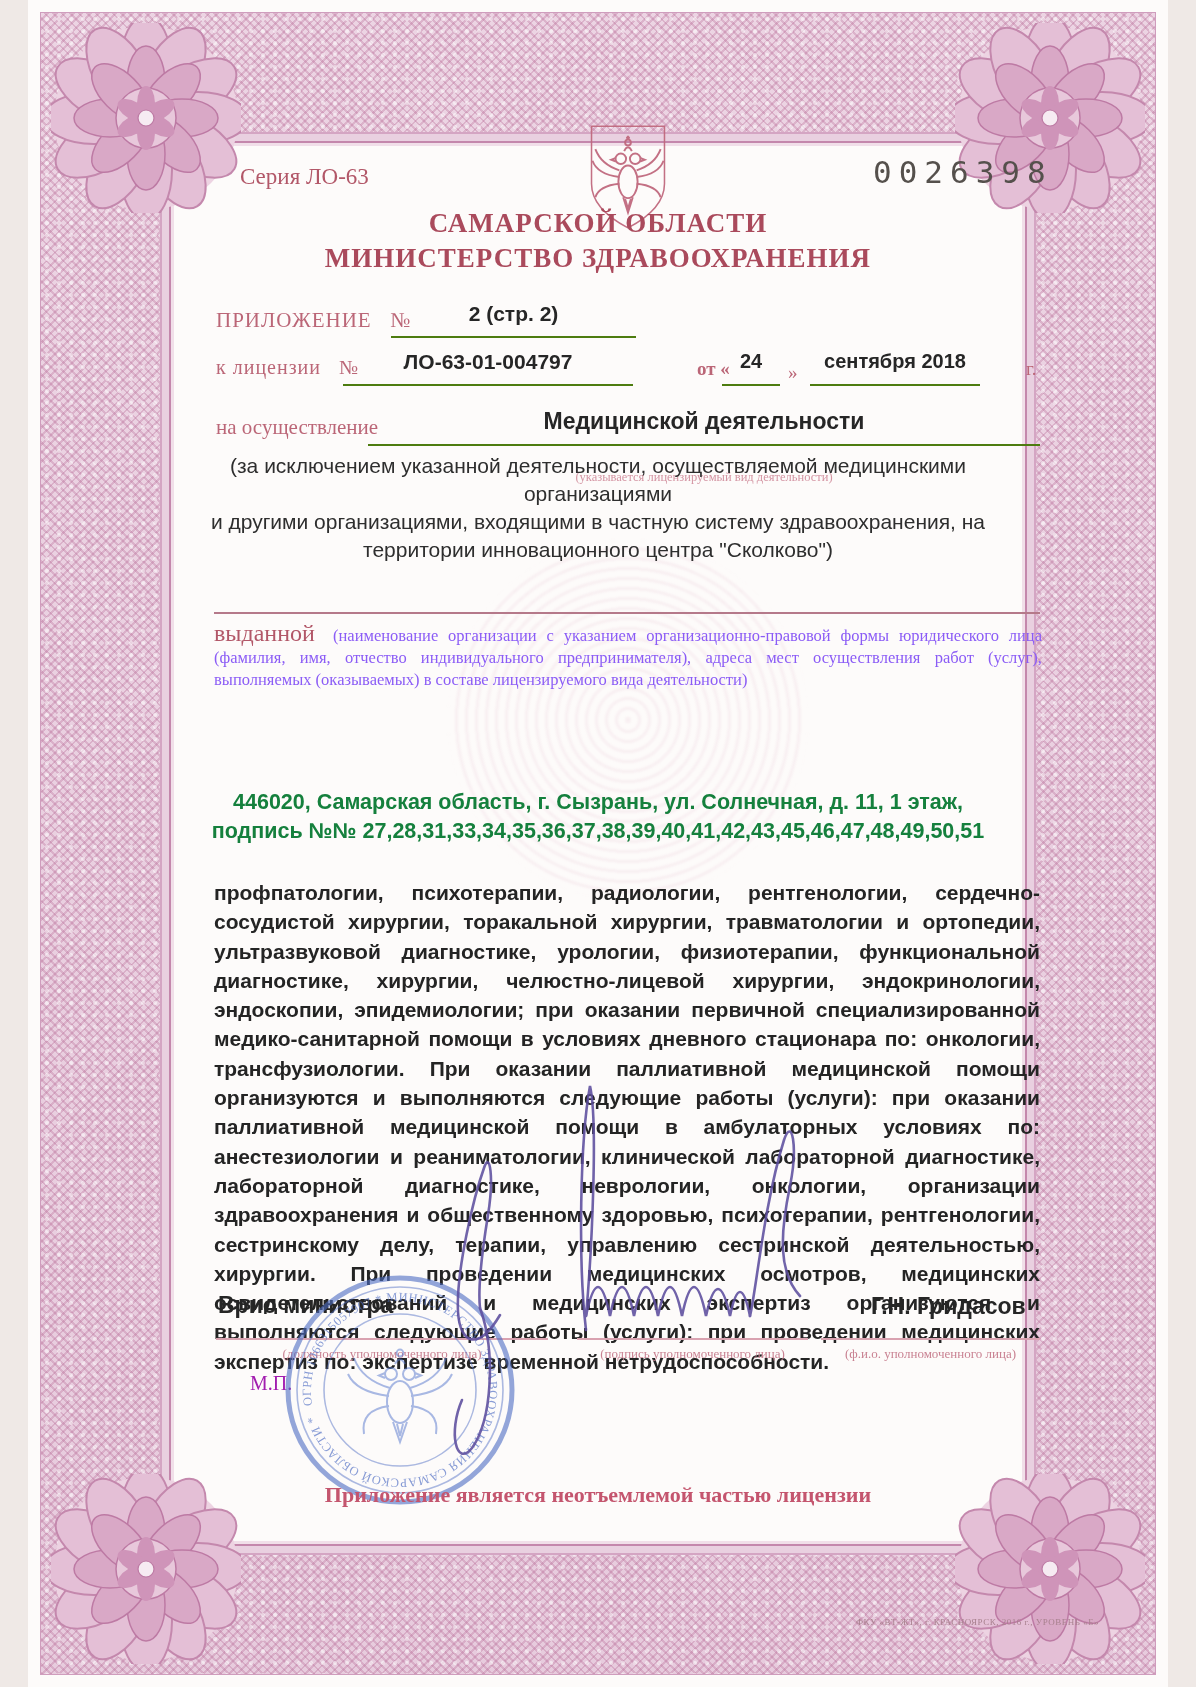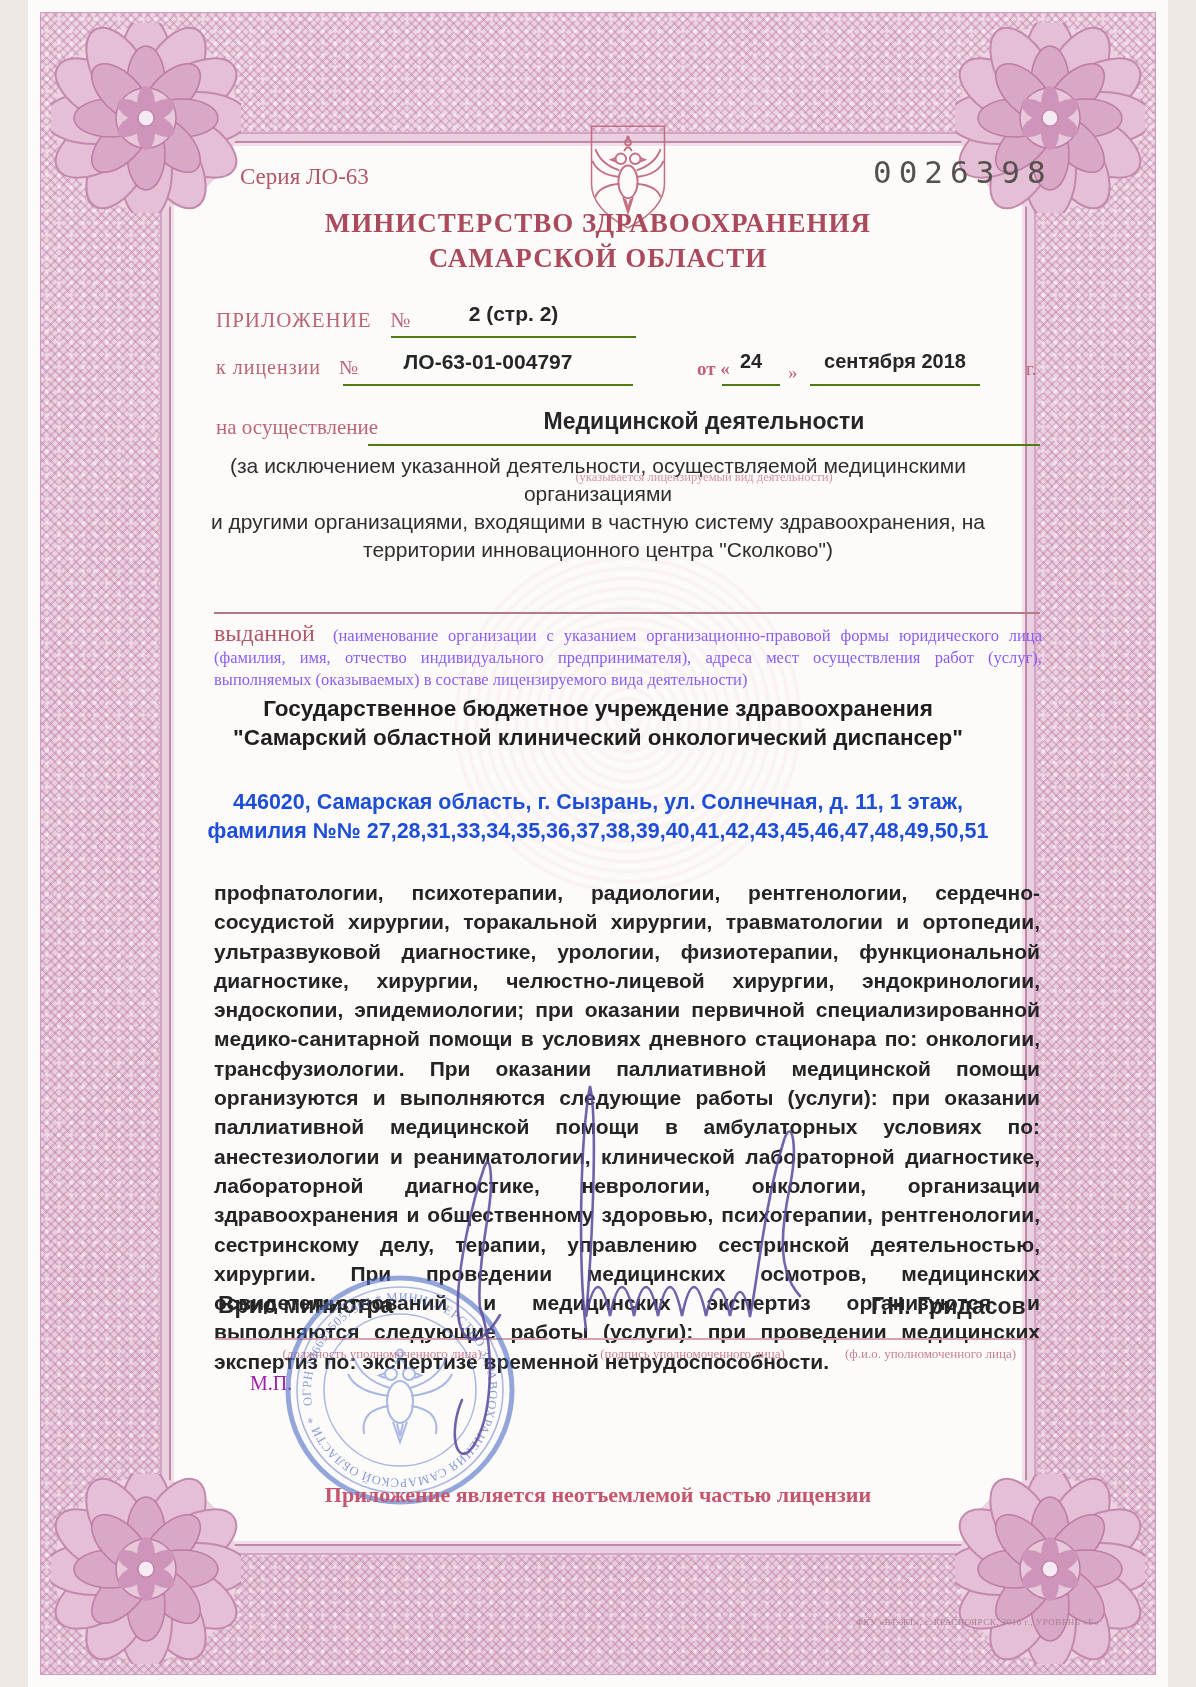--- a/index.html
+++ b/index.html
@@ -56,21 +56,21 @@
     font:12.5px "Liberation Serif",serif;color:#d495a3;margin-top:24px;}
   .exc{position:absolute;left:150px;right:150px;top:452px;text-align:center;
     font-size:21px;line-height:28px;color:#2e2e2e;}
   .divider{position:absolute;left:186px;top:612px;width:826px;height:2px;background:#b5798a;}
   .issued{position:absolute;left:186px;top:620px;width:828px;text-align:justify;margin:0;}
   .issued-label{font:24px "Liberation Serif",serif;color:#b25768;margin-right:8px;}
   .issued-note{font:16.5px/22px "Liberation Serif",serif;color:#8b5cf6;}
   .org{position:absolute;left:150px;right:150px;top:694px;text-align:center;
     font-weight:bold;font-size:22.5px;line-height:29px;color:#1f1f1f;}
   .addr{position:absolute;left:150px;right:150px;top:788px;text-align:center;
-    font-weight:bold;font-size:21.5px;line-height:29px;color:#1d4ed8;}
+    font-weight:bold;font-size:21.5px;line-height:29px;color:#15803d;}
   .works{position:absolute;left:186px;top:878px;width:826px;margin:0;
     font-weight:bold;font-size:21px;line-height:29.3px;text-align:justify;color:#242424;}
   
   .sig-pos{position:absolute;left:190px;top:1292px;font-weight:bold;font-size:23px;}
   .sig-name{position:absolute;left:843px;top:1293px;font-weight:bold;font-size:23px;}
   .sig-line{position:absolute;top:1338px;height:0;border-top:2px solid #d9a2b0;}
   .sig-cap{position:absolute;top:1346px;text-align:center;
     font:13px "Liberation Serif",serif;color:#c98292;}
   .mp{position:absolute;left:222px;top:1372px;font:20px "Liberation Serif",serif;color:#a21caf;}
   .stamp{position:absolute;left:252px;top:1270px;opacity:.85;}
@@ -162,22 +162,22 @@
         <path d="M59,50 Q78,44 84,28"></path>
           <path d="M59,57 Q82,54 87,40"></path>
           <path d="M59,64 Q80,66 84,78"></path>
         <path d="M45,78 L50,94 L55,78"></path>
           <path d="M47,80 L50,90 L53,80"></path>
       </g>
     </g>
   </svg>
   <div class="serial">0026398</div>
   <div class="title">
+    <div>САМАРСКОЙ ОБЛАСТИ</div>
     <div>МИНИСТЕРСТВО ЗДРАВООХРАНЕНИЯ</div>
-    <div>САМАРСКОЙ ОБЛАСТИ</div>
   </div>
 
   <div class="annex-label lbl">
     <span>ПРИЛОЖЕНИЕ</span>&nbsp;&nbsp;
     <span>№</span>
   </div>
   <div class="fill annex-fill">2 (стр. 2)</div>
 
   <div class="lic-label lbl">
     <span>к лицензии</span>&nbsp;&nbsp;
@@ -199,27 +199,23 @@
     <div>территории инновационного центра "Сколково")</div>
   </div>
 
   <div class="divider"></div>
 
   <p class="issued">
     <span class="issued-label">выданной</span>
     <span class="issued-note">(наименование организации с указанием организационно-правовой формы юридического лица (фамилия, имя, отчество индивидуального предпринимателя), адреса мест осуществления работ (услуг), выполняемых (оказываемых)  в составе лицензируемого вида деятельности)</span>
   </p>
 
-  <div class="org">
-    <div>Государственное бюджетное учреждение здравоохранения</div>
-    <div>"Самарский областной клинический онкологический диспансер"</div>
-  </div>
   <div class="addr">
     <div>446020, Самарская область, г. Сызрань, ул. Солнечная, д. 11, 1 этаж,</div>
-    <div>фамилия №№ 27,28,31,33,34,35,36,37,38,39,40,41,42,43,45,46,47,48,49,50,51</div>
+    <div>подпись №№ 27,28,31,33,34,35,36,37,38,39,40,41,42,43,45,46,47,48,49,50,51</div>
   </div>
 
   <p class="works">профпатологии, психотерапии, радиологии, рентгенологии, сердечно-сосудистой хирургии, торакальной хирургии, травматологии и ортопедии, ультразвуковой диагностике, урологии, физиотерапии, функциональной диагностике, хирургии, челюстно-лицевой хирургии, эндокринологии, эндоскопии, эпидемиологии; при оказании первичной специализированной медико-санитарной помощи в условиях дневного стационара по: онкологии, трансфузиологии. При оказании паллиативной медицинской помощи организуются и выполняются следующие работы (услуги): при оказании паллиативной медицинской помощи в амбулаторных условиях по: анестезиологии и реаниматологии, клинической лабораторной диагностике, лабораторной диагностике, неврологии, онкологии, организации здравоохранения и общественному здоровью, психотерапии, рентгенологии, сестринскому делу, терапии, управлению сестринской деятельностью, хирургии. При проведении медицинских осмотров, медицинских освидетельствований и медицинских экспертиз организуются и выполняются следующие работы (услуги): при проведении медицинских экспертиз по: экспертизе временной нетрудоспособности.</p>
 
   <div class="sig-pos">Врио министра</div>
   <div class="sig-name">Г.Н. Гридасов</div>
   <div class="sig-line" style="left:188px;width:332px"></div>
   <div class="sig-line" style="left:549px;width:231px"></div>
   <div class="sig-line" style="left:793px;width:219px"></div>
   <div class="sig-cap" style="left:188px;width:332px">(должность уполномоченного лица)</div>

